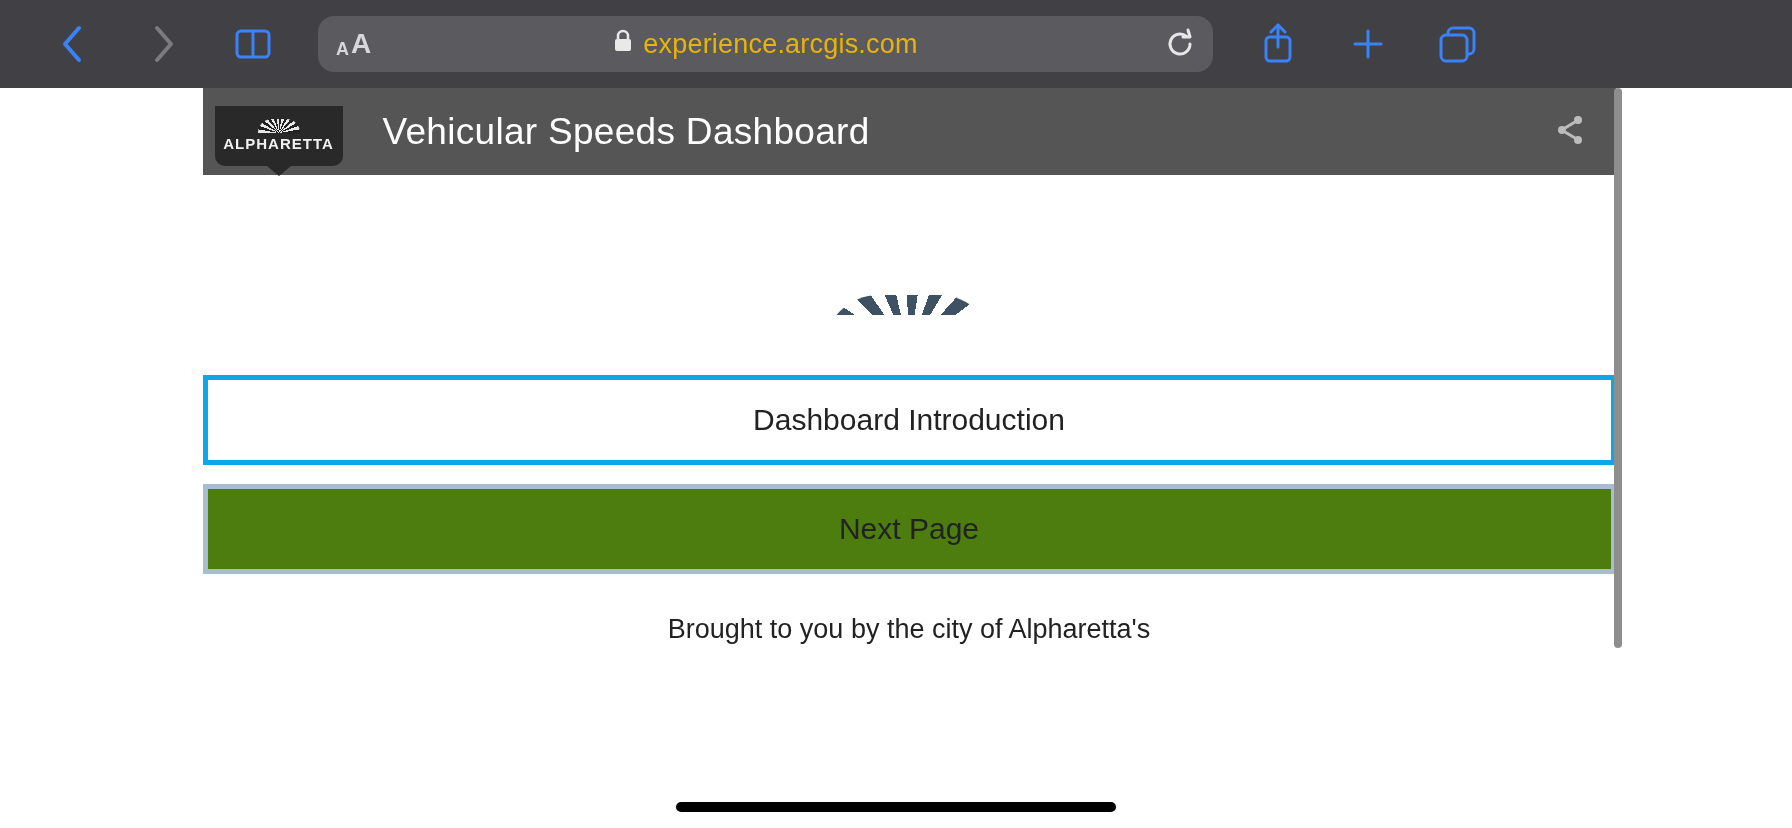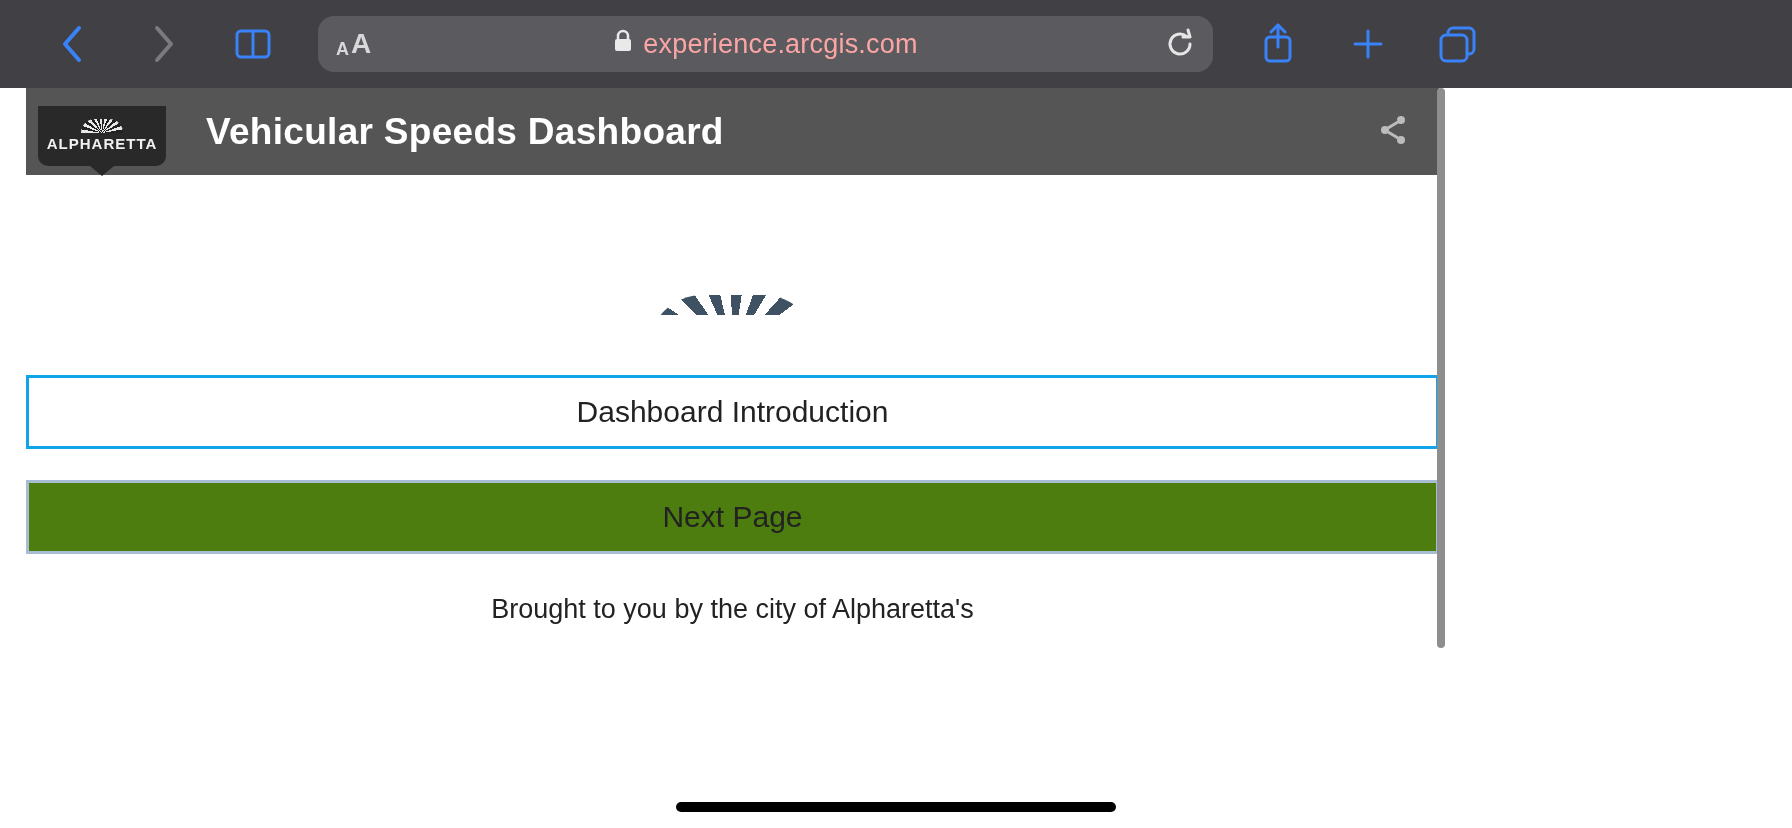--- a/index.html
+++ b/index.html
@@ -50,40 +50,41 @@
     color: #d8d8da;
     font-weight: 600;
   }
   .url-left .smallA { font-size: 18px; }
   .url-left .bigA   { font-size: 28px; }
   .url-center {
     margin: 0 auto;
     display: flex;
     align-items: center;
     gap: 10px;
-    color: #fca5a5;
+    color: #eab308;
     font-size: 27px;
     letter-spacing: 0.2px;
   }
   .url-right {
     position: absolute;
     right: 18px;
     display: flex;
     align-items: center;
   }
 
   
   .viewport {
     position: absolute;
     top: 88px;
     left: 0;
     right: 0;
     bottom: 0;
     background: #ffffff;
     display: flex;
+    justify-content: center;
     padding-left: 26px;
   }
   .page {
     width: 1413px;
     position: relative;
   }
 
   
   .dash-header {
     height: 87px;
@@ -127,21 +128,21 @@
     left:50%;
     transform:translateX(-50%);
     width:0;height:0;
     border-left:12px solid transparent;
     border-right:12px solid transparent;
     border-top:10px solid #292929;
   }
   .dash-title {
     color: #ffffff;
     font-size: 37px;
-    font-weight: 700;
+    font-weight: 400;
     margin-left: 40px;
     letter-spacing: 0.3px;
   }
   .share-btn {
     margin-left: auto;
     color: #bcbcbc;
   }
 
   
   .seal-area {
@@ -167,29 +168,29 @@
     border-top-right-radius: 170px;
     background:
       radial-gradient(circle at 50% 100%, #3f5263 0 28px, transparent 28px),
       repeating-conic-gradient(from -90deg at 50% 100%, #3f5263 0deg 11deg, #ffffff 11deg 22deg);
   }
 
   
   .nav-stack { margin-top: 60px; }
   .nav-btn {
     width: 100%;
-    height: 74px;
-    border: 3px solid #0ea5e9;
+    height: 90px;
+    border: 5px solid #0ea5e9;
     background: #ffffff;
     display: flex;
     align-items: center;
     justify-content: center;
     font-size: 30px;
     color: #222;
-    margin-bottom: 31px;
+    margin-bottom: 19px;
     cursor: pointer;
   }
   .nav-btn.active {
     background: #4d7c0f;
     border-color: #a8bdd2;
   }
 
   .footer-line {
     text-align: center;
     font-size: 27px;

